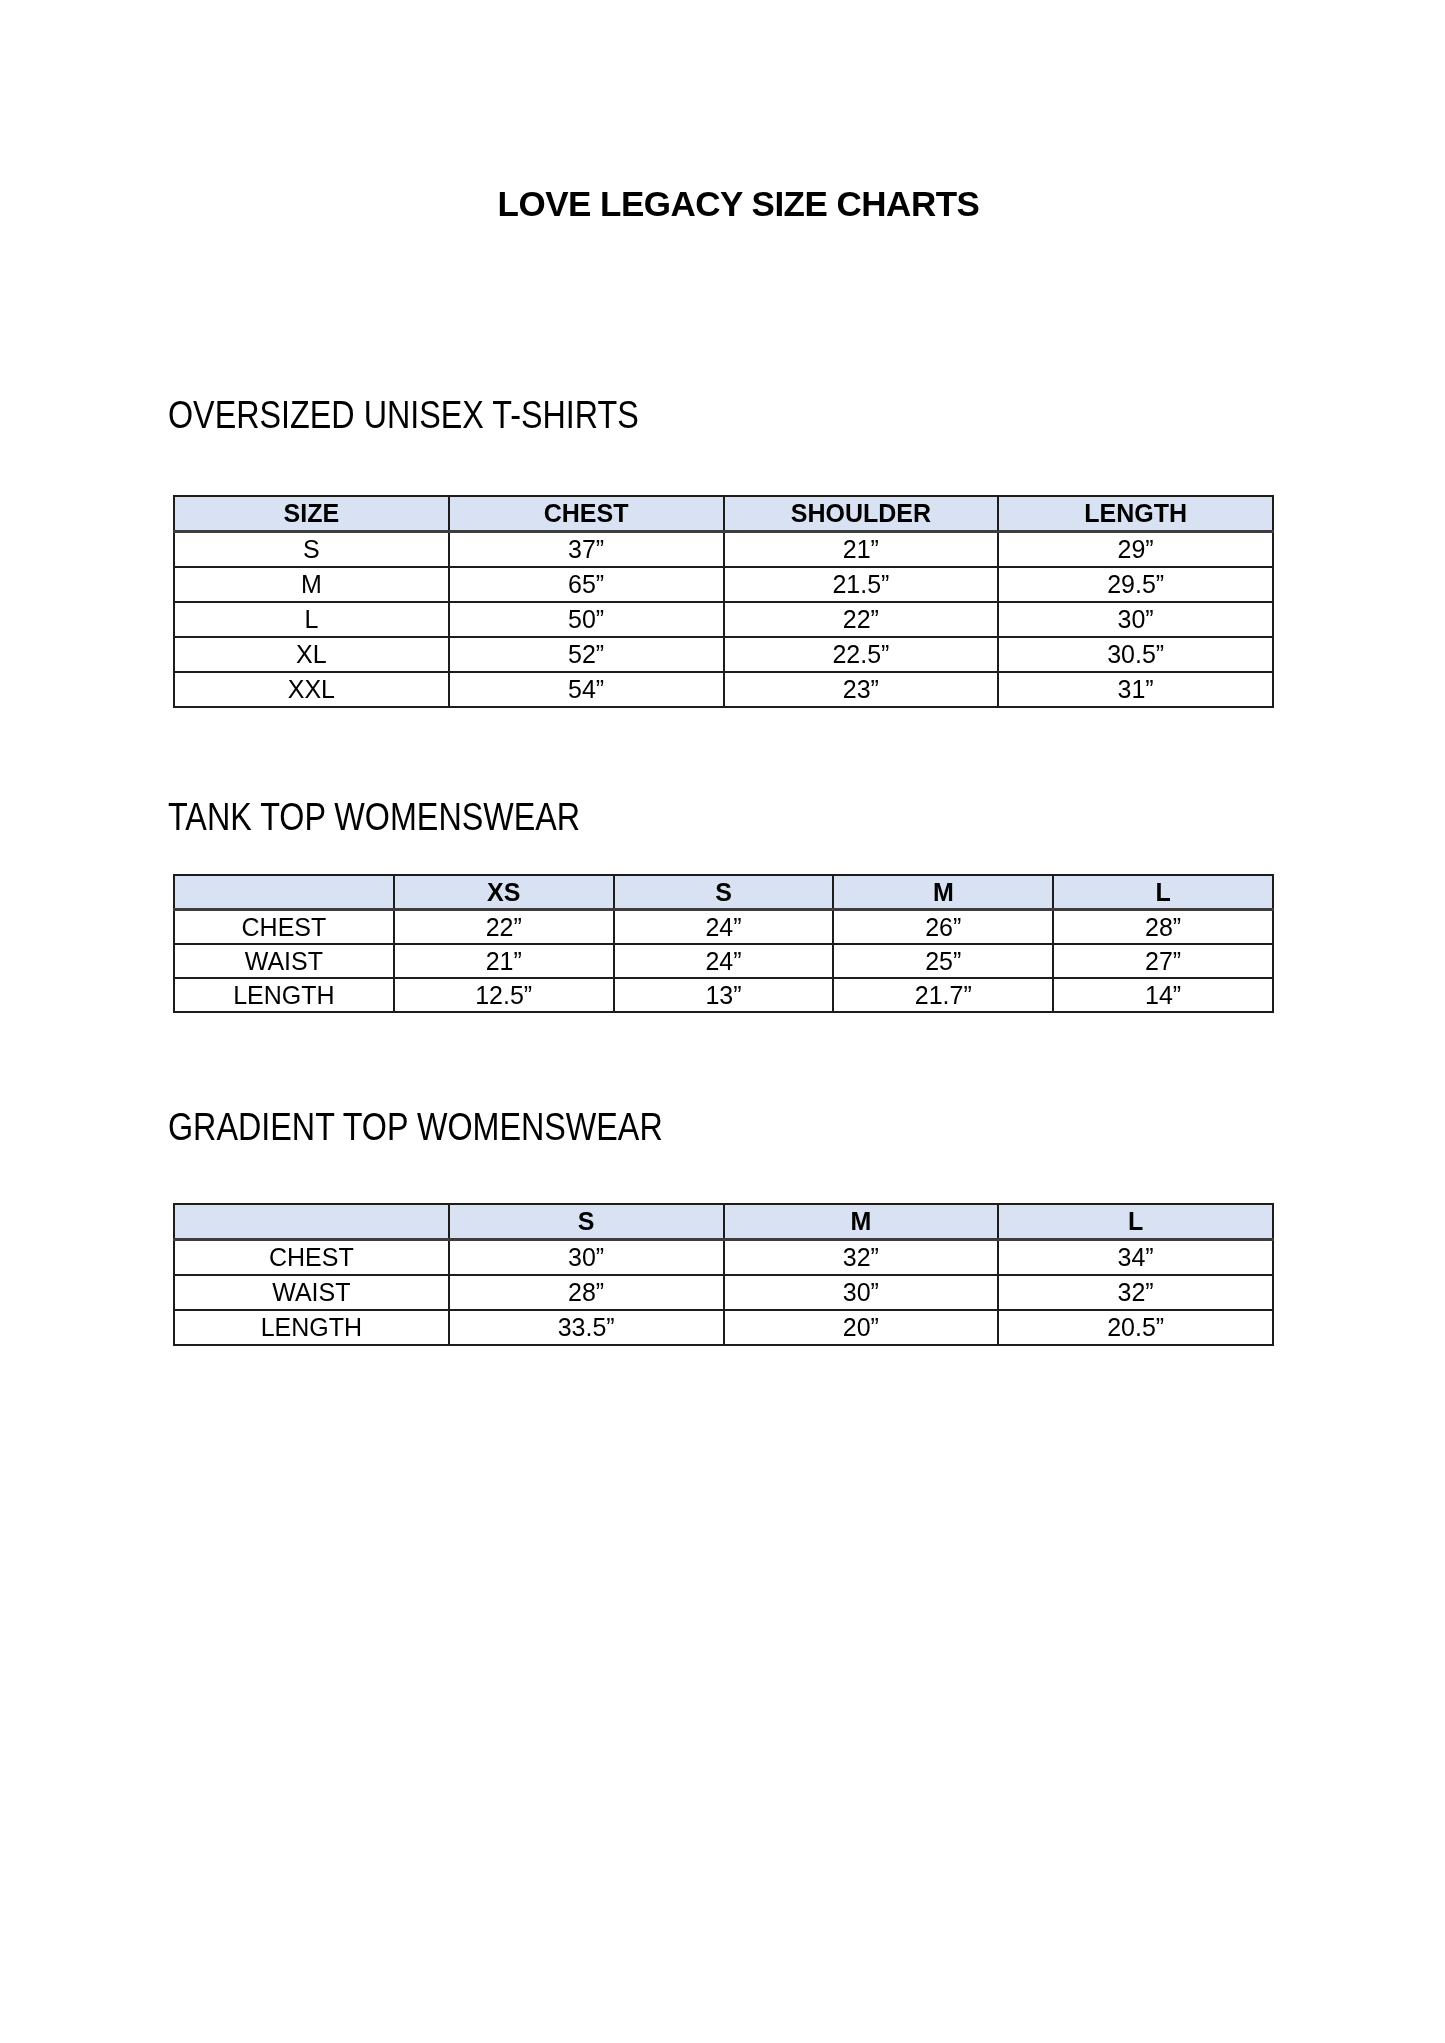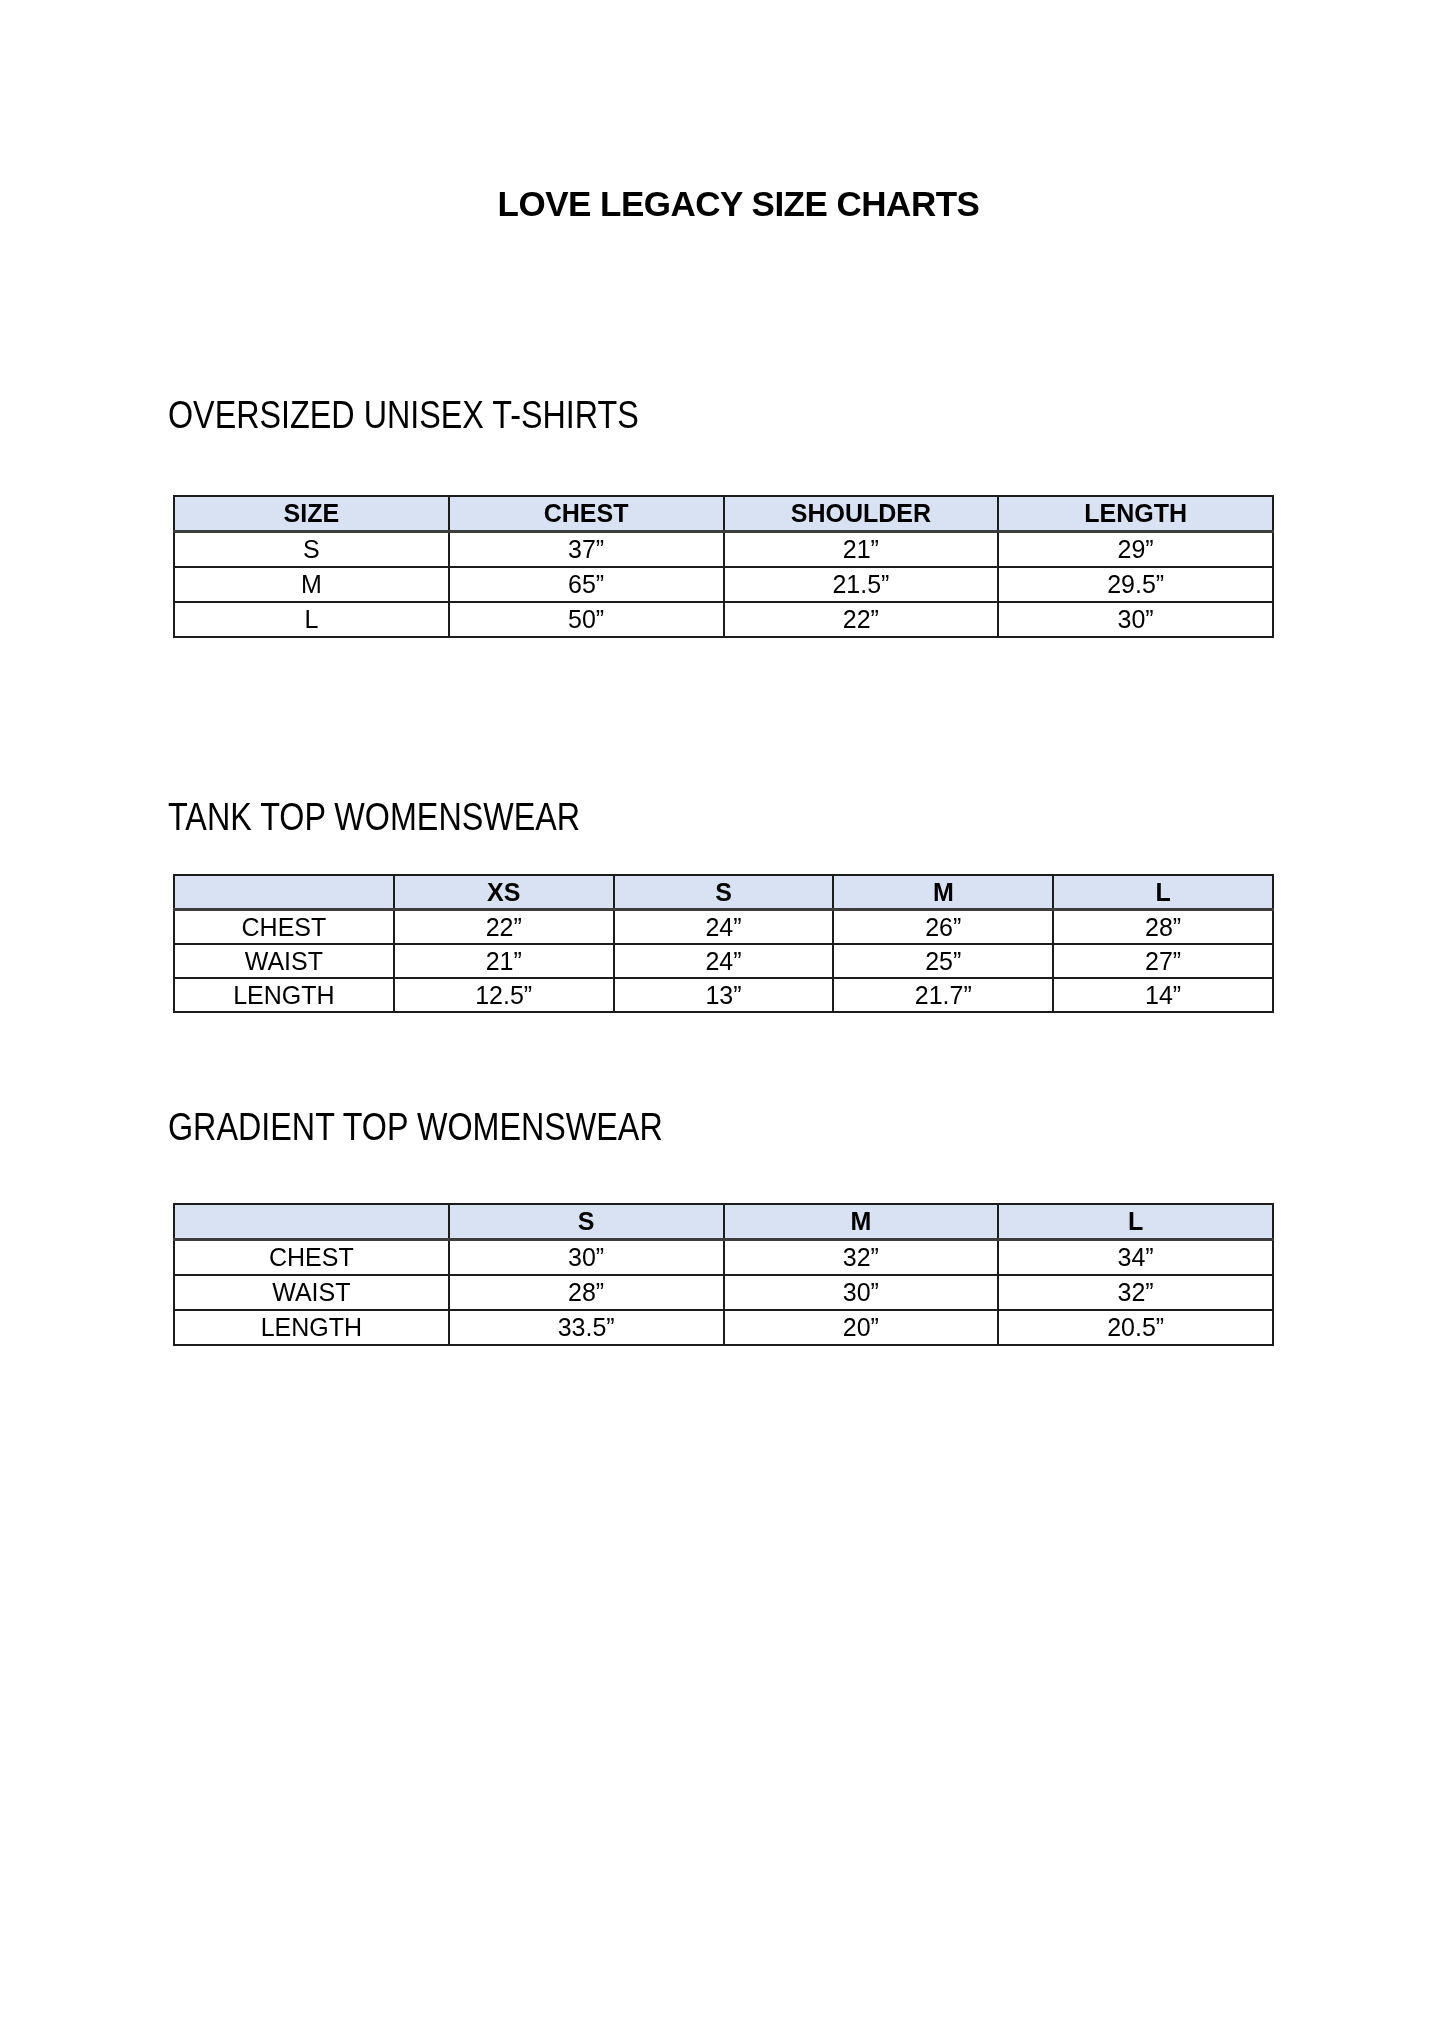--- a/index.html
+++ b/index.html
@@ -114,20 +114,32 @@
         <td>65”</td>
         <td>21.5”</td>
         <td>29.5”</td>
       </tr>
       <tr>
         <td>L</td>
         <td>50”</td>
         <td>22”</td>
         <td>30”</td>
       </tr>
+      <tr>
+        <td>XL</td>
+        <td>52”</td>
+        <td>22.5”</td>
+        <td>30.5”</td>
+      </tr>
+      <tr>
+        <td>XXL</td>
+        <td>54”</td>
+        <td>23”</td>
+        <td>31”</td>
+      </tr>
     </tbody>
   </table>
 
   <h2 class="section-heading h2">TANK TOP WOMENSWEAR</h2>
 
   <table class="size-table t2">
     <colgroup>
         <col>
         <col>
         <col>

